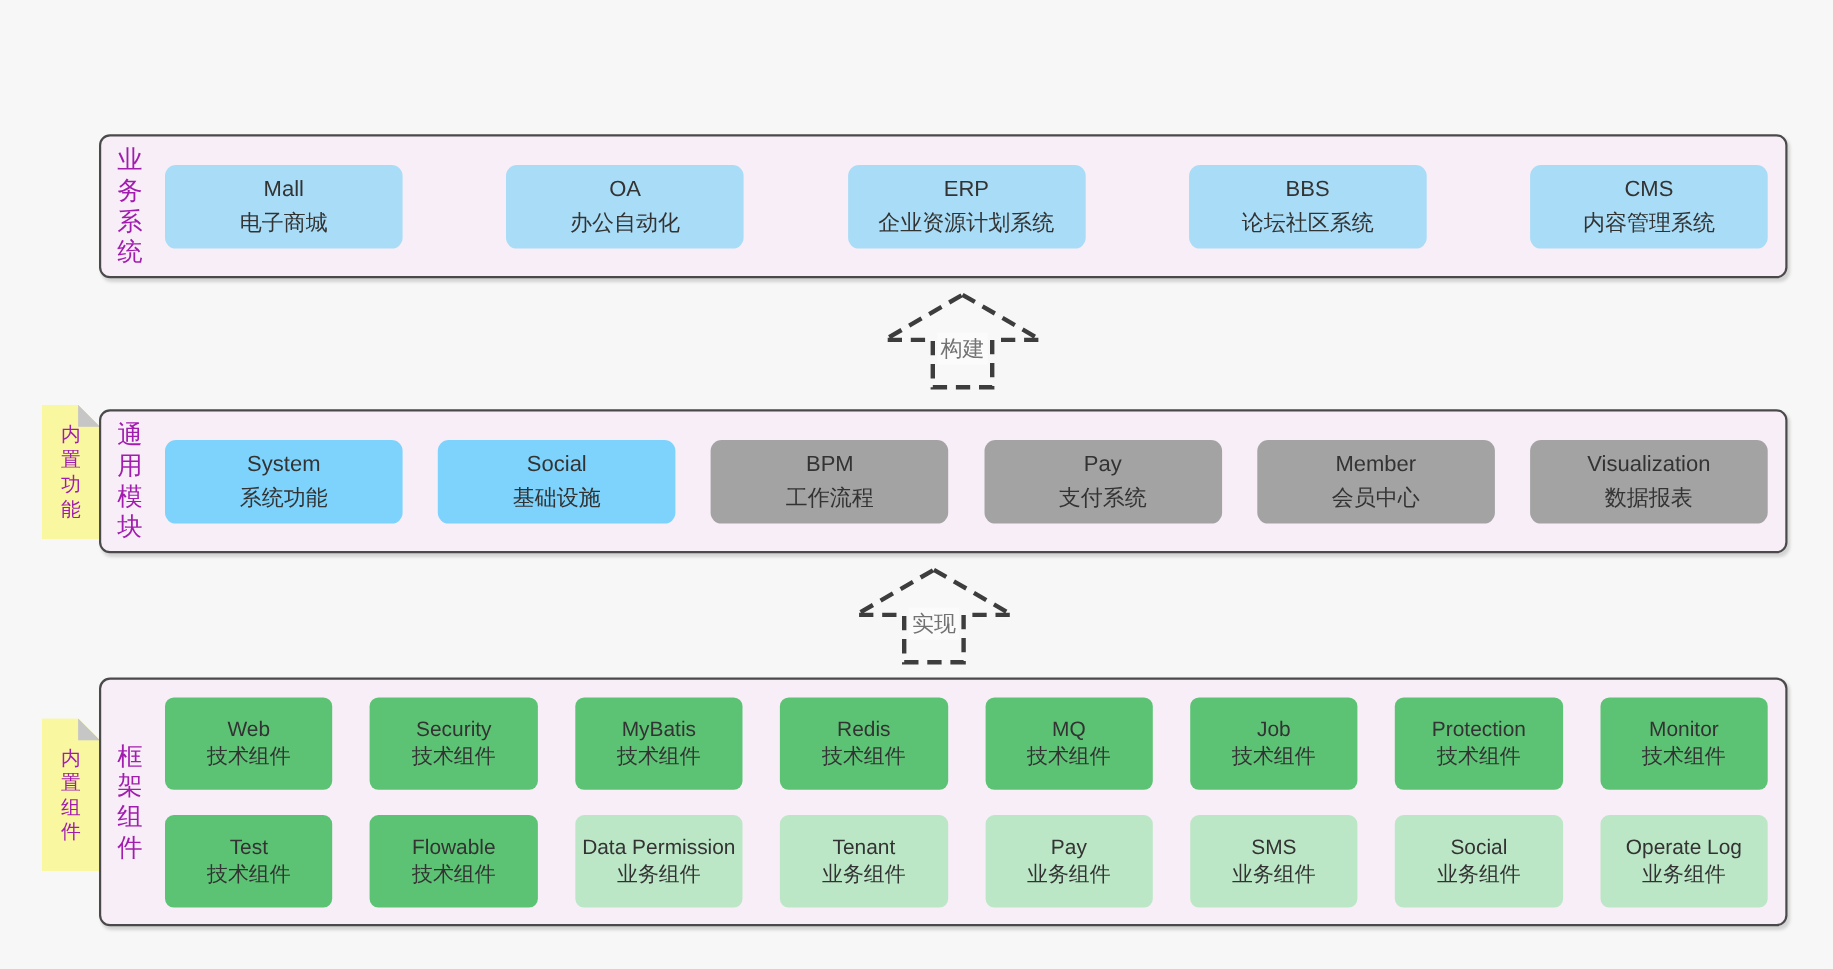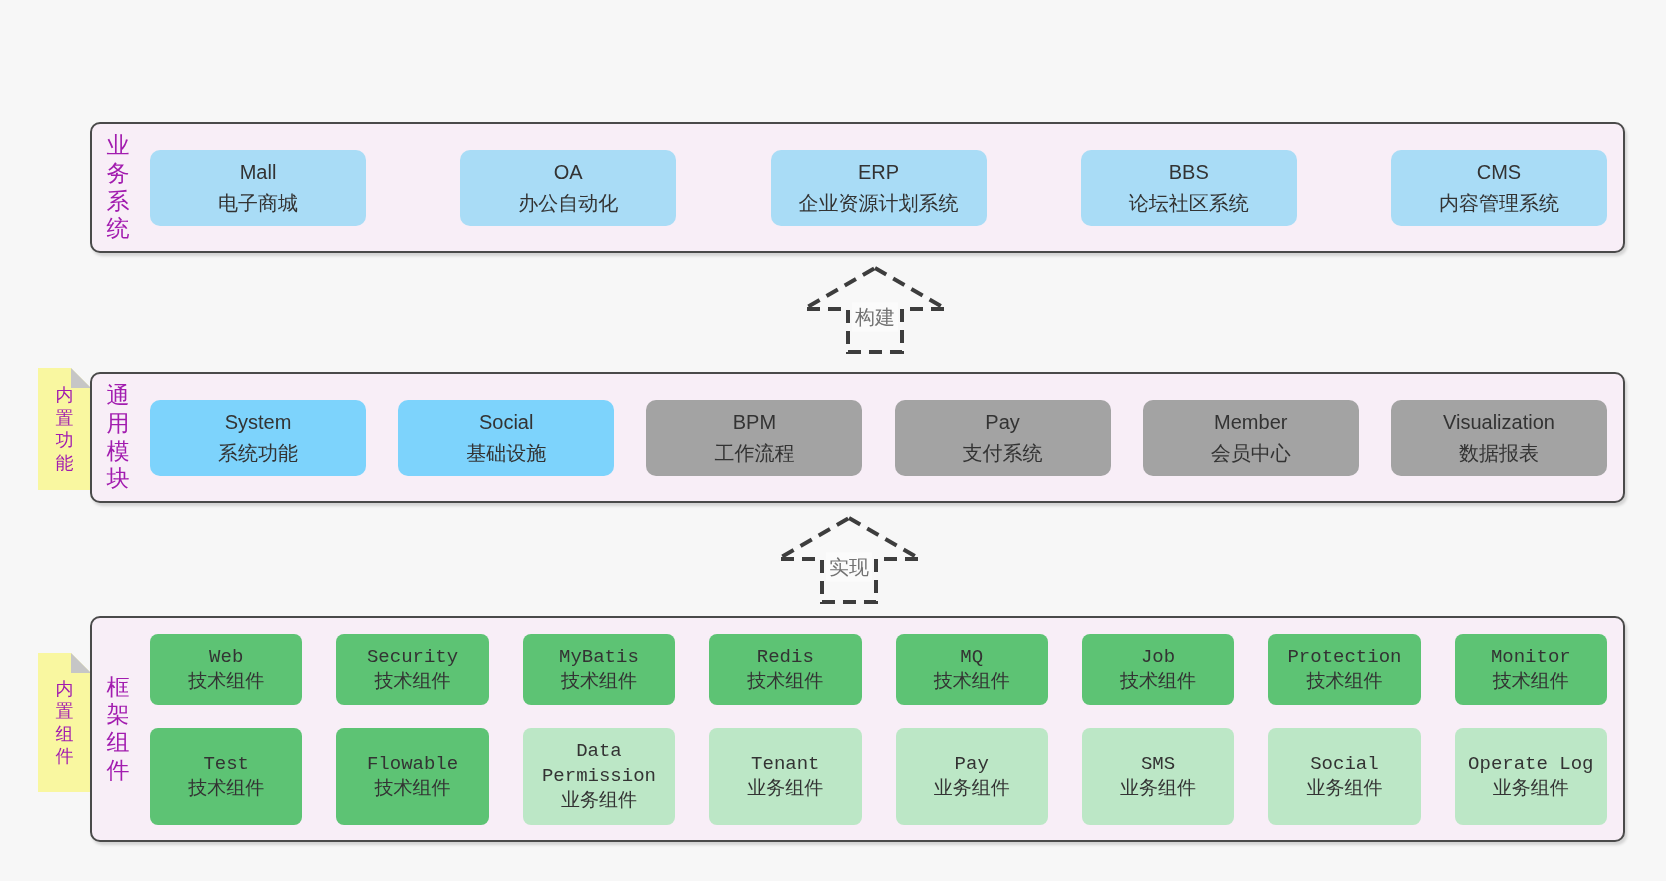--- a/index.html
+++ b/index.html
@@ -32,21 +32,21 @@
     display:flex; flex-direction:column; align-items:center; justify-content:center;
     font-size:20px; line-height:1.55; text-align:center; color:#333;
   }
   .grid {
     flex:1; display:grid; grid-template-columns:repeat(8,1fr);
     gap:23px 34px; padding:16px 16px 15px 6px;
   }
   .smallbox {
     border-radius:8px; display:flex; flex-direction:column;
     align-items:center; justify-content:center;
-    font-size:19px; line-height:1.32; text-align:center; color:#333; padding:2px;font-family:Liberation Mono, monospace;
+    font-size:19px; line-height:1.32; text-align:center; color:#333; padding:2px;
   }
   .c-blue  { background:#a9dcf6; }
   .c-red   { background:#7dd3fc; }
   .c-pink  { background:#a3a3a3; }
   .c-green { background:#5dc374; }
   .c-greenl{ background:#bce7c6; }
   .tag {
     position:absolute; left:38px; width:53px; background:#f9f7a0;
     clip-path:polygon(0 0, calc(100% - 20px) 0, 100% 20px, 100% 100%, 0 100%);
     display:flex; align-items:center; justify-content:center;

